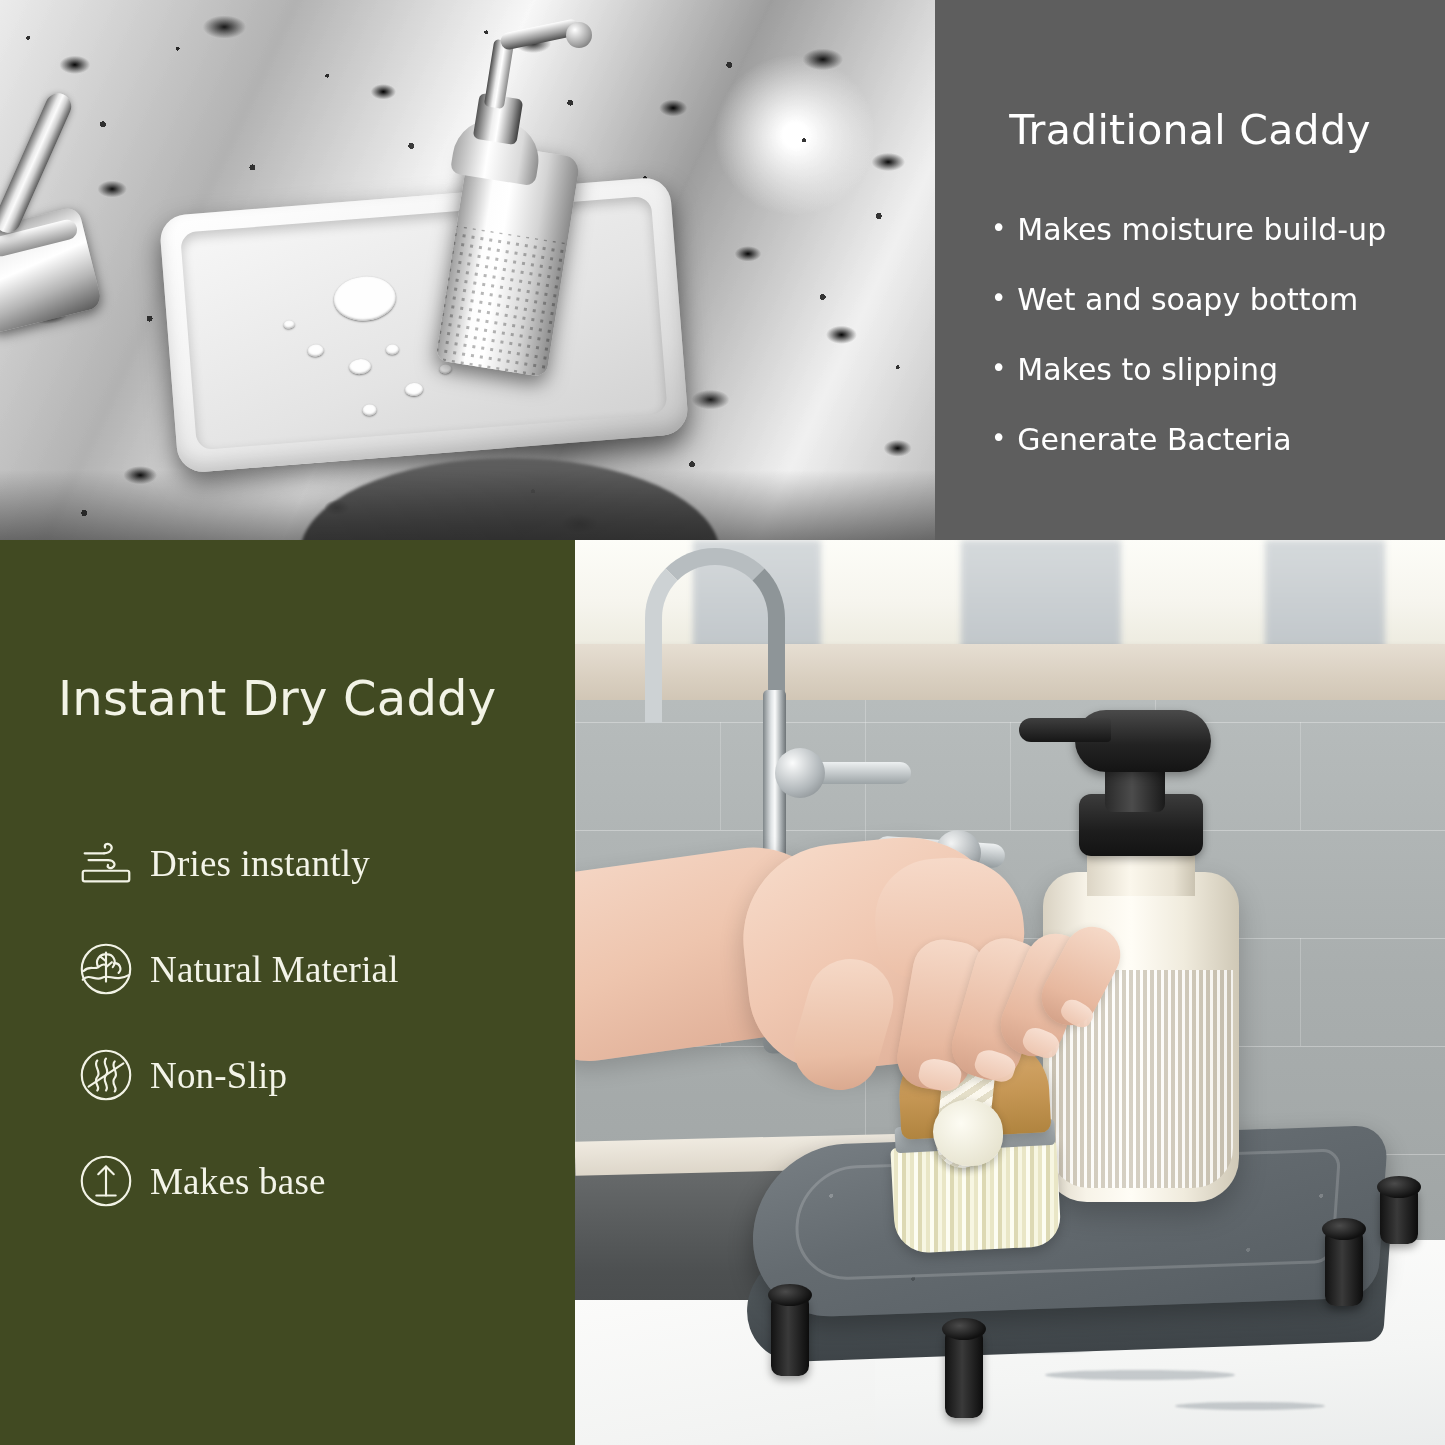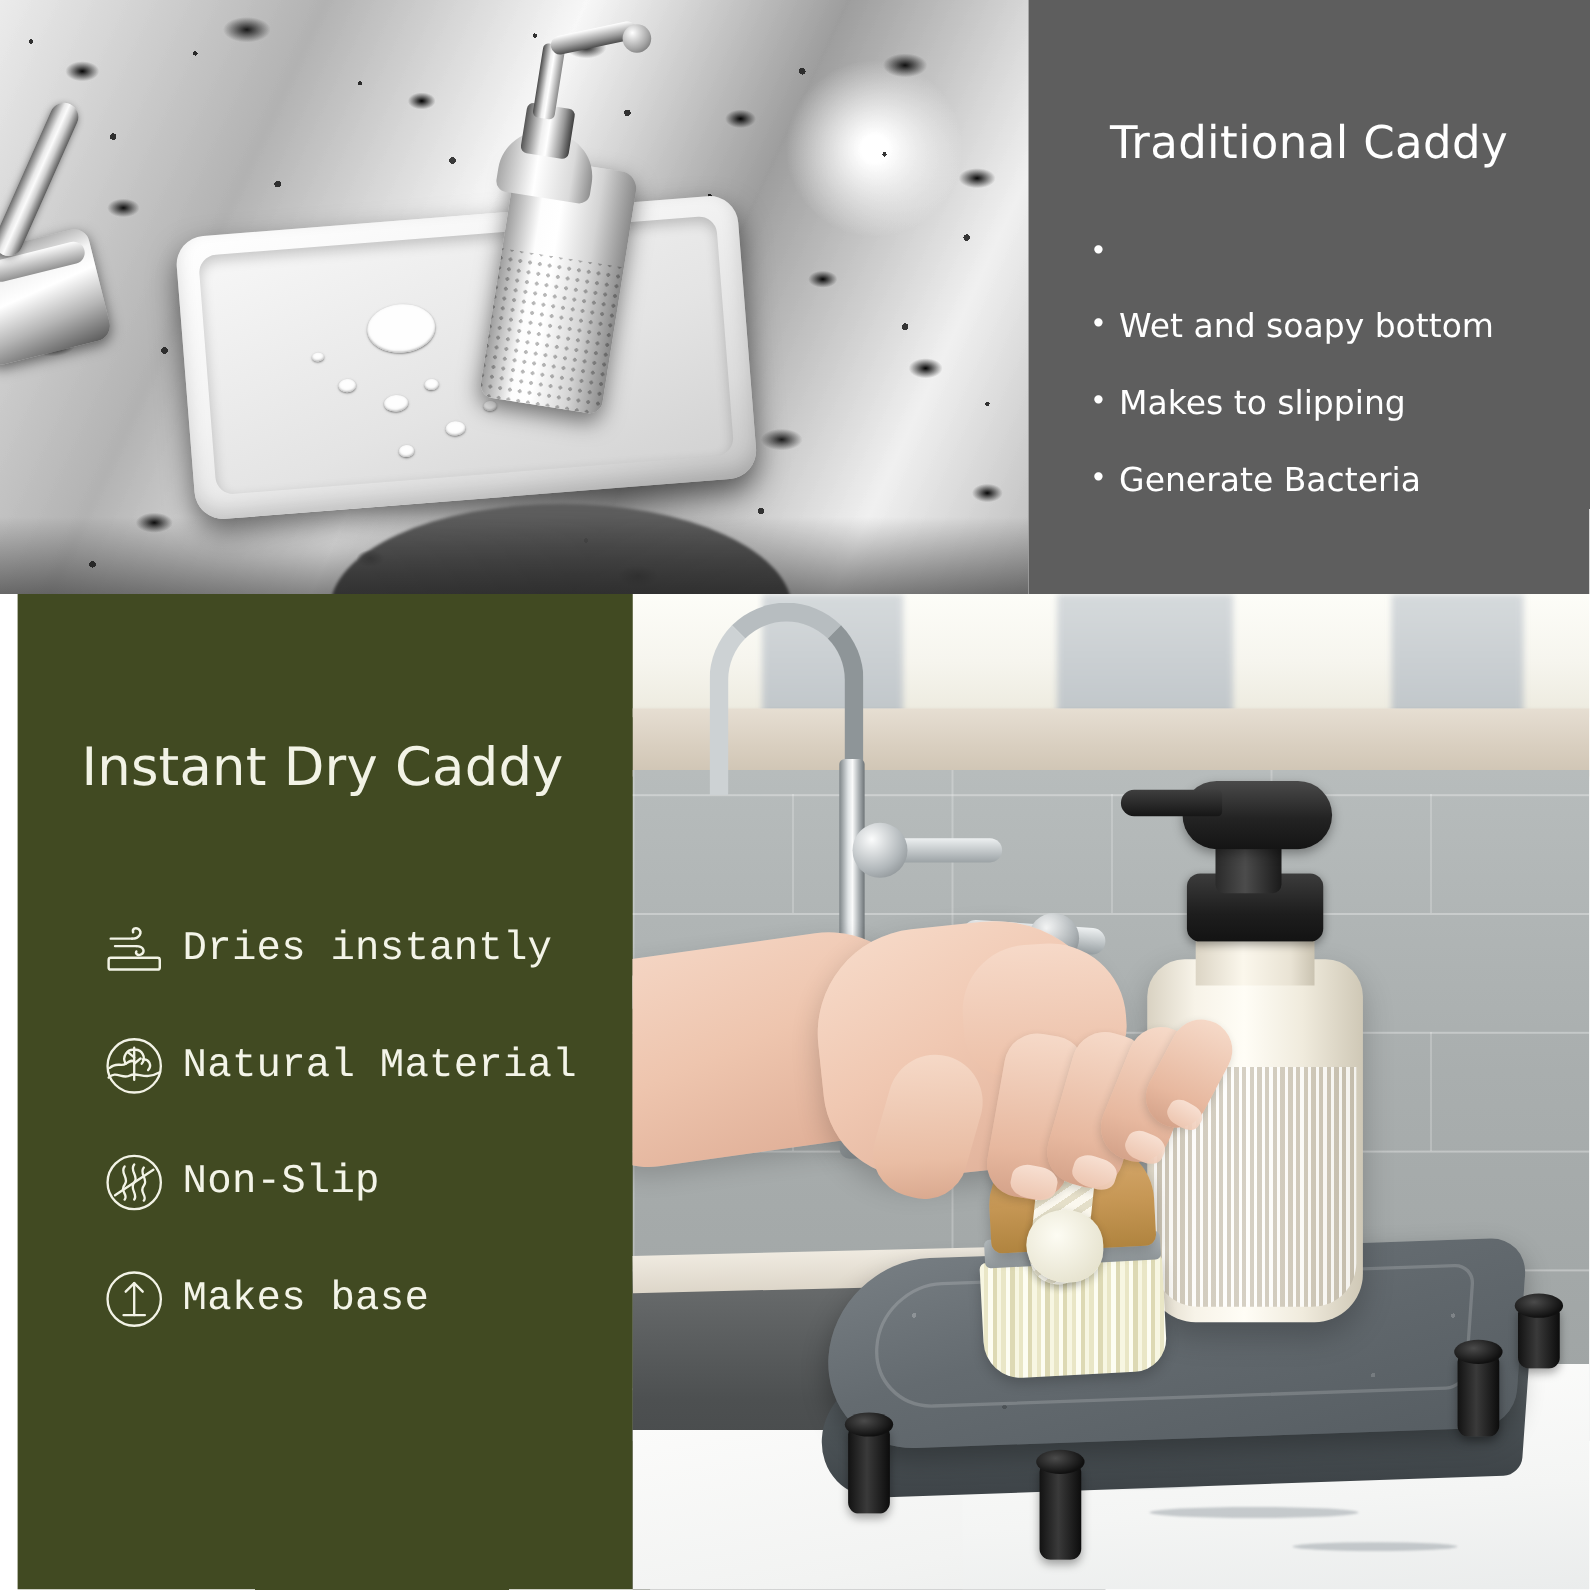--- a/index.html
+++ b/index.html
@@ -8,21 +8,21 @@
     background:#ffffff;
     font-family:"Liberation Sans", sans-serif;
     overflow:hidden;
   }
   .board { position:relative; width:1445px; height:1445px; }
 
   
   .quad { position:absolute; overflow:hidden; }
   #q-tl { left:0;    top:0;    width:935px; height:540px; }
   #q-tr { left:935px;top:0;    width:510px; height:540px; background:#5e5e5e; }
-  #q-bl { left:16px;    top:540px;width:575px; height:905px; background:#414a22;padding-left:24px; }
+  #q-bl { left:0;    top:540px;width:575px; height:905px; background:#414a22;padding-left:24px; }
   #q-br { left:575px;top:540px;width:870px; height:905px; }
 
   
   .granite {
     position:absolute; inset:0;
     background-color:#b9b9b9;
     background-image:
       radial-gradient(ellipse 22px 13px at 8% 12%, #1c1c1c 0%, rgba(28,28,28,0) 70%),
       radial-gradient(ellipse 30px 16px at 24% 5%,  #2b2b2b 0%, rgba(43,43,43,0) 72%),
       radial-gradient(ellipse 18px 11px at 41% 17%, #161616 0%, rgba(22,22,22,0) 70%),
@@ -183,21 +183,21 @@
     font-family:"DejaVu Sans", sans-serif;
   }
   .bl-list { position:absolute; left:62px; top:270px; width:510px; }
   .bl-item {
     display:flex; align-items:center; height:106px; margin-bottom:0;
   }
   .bl-ico { width:88px; flex:0 0 88px; display:flex; align-items:center; justify-content:center; }
   .bl-ico svg { width:62px; height:62px; display:block; }
   .bl-label {
     color:#f3f4e8; font-size:37px; font-weight:400; letter-spacing:.2px;
-    font-family:Liberation Mono, monospace; white-space:nowrap;
+    font-family:Liberation Serif, serif; white-space:nowrap;
   }
 
   
   .br-window {
     position:absolute; left:0; top:0; width:870px; height:112px;
     background:linear-gradient(180deg,#fdfdf8 0%,#f6f5ee 55%,#eceade 100%);
   }
   .br-bldg {
     position:absolute; top:0; height:112px;
     background:linear-gradient(180deg,#cfd4d8,#b9c0c6);
@@ -490,20 +490,21 @@
     <div class="tl-counter-edge"></div>
   </div>
 
   <div class="quad" id="q-tr">
     <div class="tr-inner">
       <div class="tr-title">Traditional Caddy</div>
 
       <div class="tr-list">
         <div class="tr-item">
           <span class="tr-bullet">•</span>
+          <span>Makes moisture build-up</span>
         </div>
         <div class="tr-item">
           <span class="tr-bullet">•</span>
           <span>Wet and soapy bottom</span>
         </div>
         <div class="tr-item">
           <span class="tr-bullet">•</span>
           <span>Makes to slipping</span>
         </div>
         <div class="tr-item">

